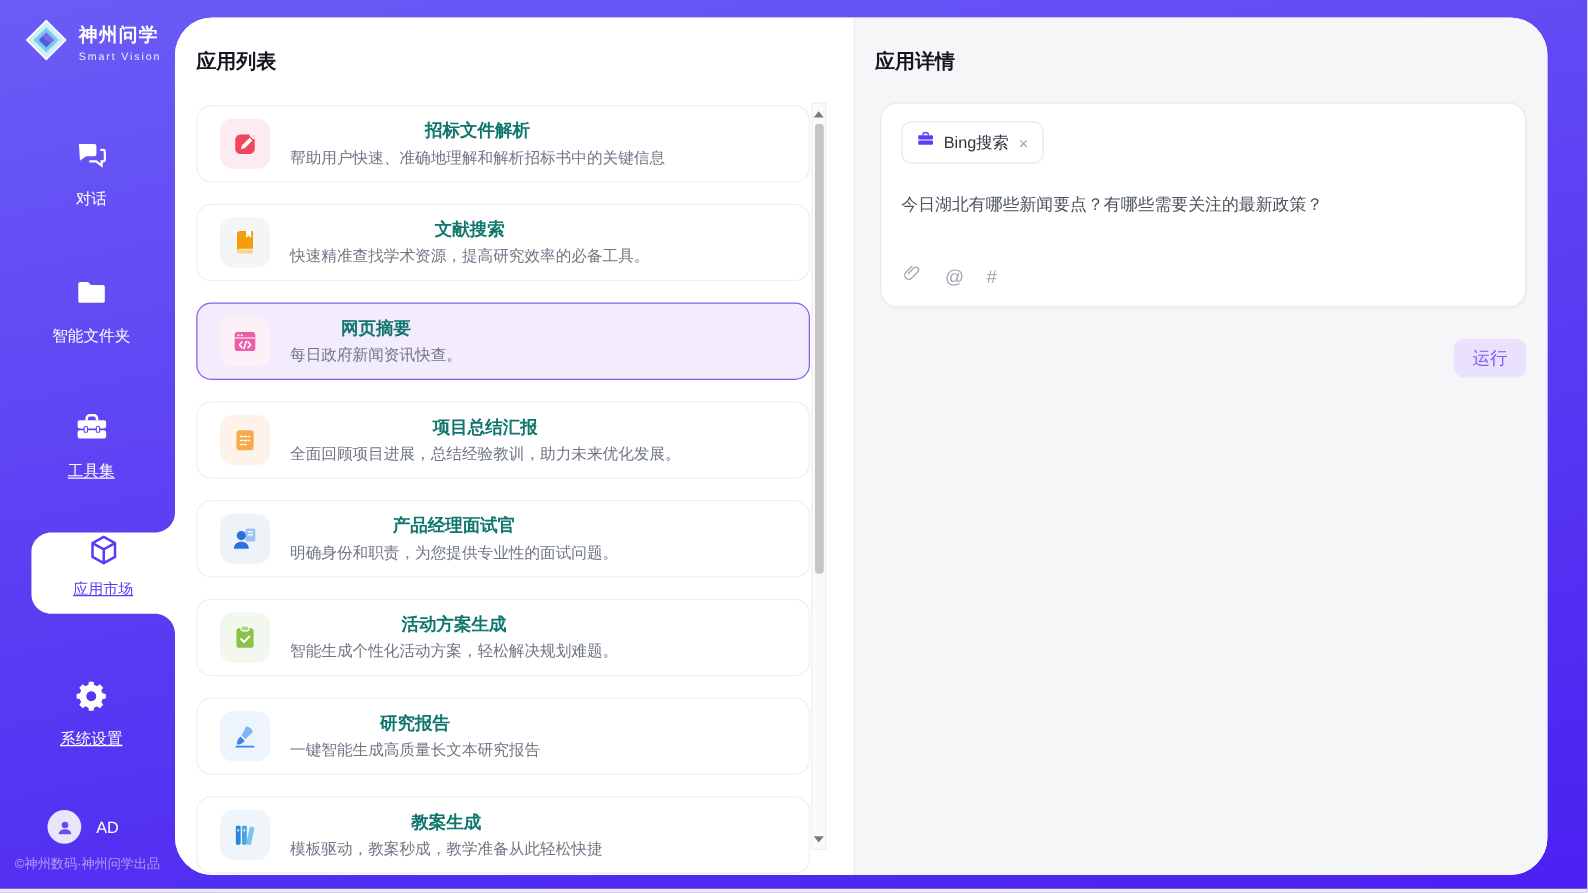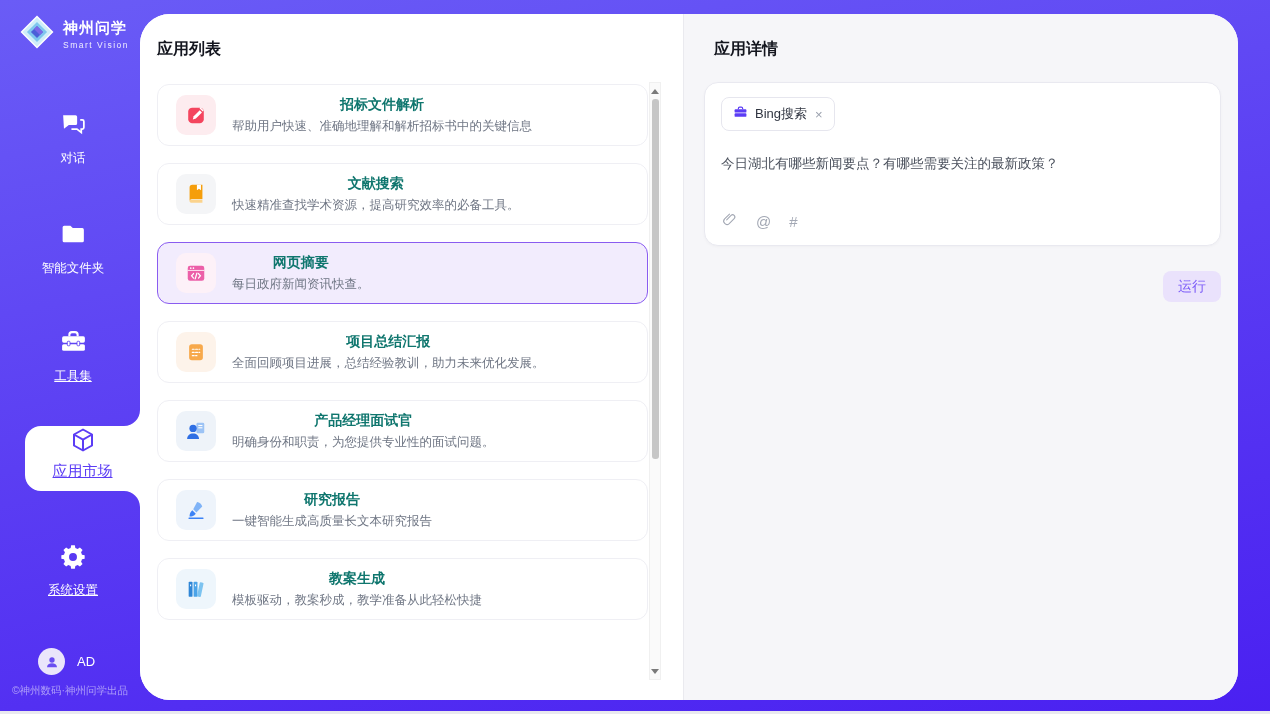--- a/index.html
+++ b/index.html
@@ -14,21 +14,21 @@
   .logo { position:absolute; left:18px; top:13px; display:flex; align-items:center; gap:7px; }
   .logo-text .cn { font-size:15px; font-weight:bold; letter-spacing:1px; }
   .logo-text .en { font-size:8.5px; letter-spacing:1.5px; opacity:.9; margin-top:2px; }
   .nav-item { position:absolute; left:0; width:146px; text-align:center; color:#fff; cursor:pointer; }
   .nav-item .nav-label { display:block; margin-top:7px; font-size:12.5px; }
   .nav-item .u { text-decoration:underline; }
   .nav-chat { top:110px; } .nav-folder { top:220px; } .nav-tools { top:328px; } .nav-settings { top:543px; }
   .active-bubble { position:absolute; left:25px; top:410px; width:115px; height:97px; }
   .active-bubble svg.bubble-bg { position:absolute; left:0; top:0; }
   .active-inner { position:absolute; left:0; top:16px; width:115px; height:65px; text-align:center; color:#5b3cf5; }
-  .active-inner .nav-label { display:block; margin-top:4px; font-size:15px; text-decoration:underline; }
+  .active-inner .nav-label { display:block; margin-top:4px; font-size:12px; text-decoration:underline; }
   .user-row { position:absolute; left:38px; top:648px; display:flex; align-items:center; gap:12px; }
   .avatar { width:27px; height:27px; border-radius:50%; background:#eae5fb; display:flex; align-items:center; justify-content:center; }
   .user-name { font-size:13px; color:#fff; }
   .copyright { position:absolute; left:0; top:684px; width:140px; text-align:center; font-size:10.5px; color:rgba(255,255,255,.5); }
 
   
   .panel { position:absolute; left:140px; top:14px; width:1098px; height:686px; border-radius:30px;
     background:#fff; display:flex; overflow:hidden; }
   .list-col { position:relative; width:543px; background:#fff;text-align:center; }
   .col-title { position:absolute; left:17px; top:25px; font-size:16px; font-weight:bold; color:#14161f; }
@@ -233,20 +233,33 @@
               <circle cx="8.8" cy="9.2" r="4" fill="#2f6fe4"></circle>
               <path d="M2.3 20.8c0-4 3-6.1 6.5-6.1s6.5 2.1 6.5 6.1z" fill="#2f6fe4"></path>
             </svg>
           </span>
           <span>
             <div class="app-name">产品经理面试官</div>
             <div class="app-desc">明确身份和职责，为您提供专业性的面试问题。</div>
           </span>
         </div>
 
+        <div class="app-card">
+          <span class="tile" style="background:#f2f8ee;">
+            <svg width="22" height="22" viewBox="0 0 24 24">
+              <rect x="4.5" y="4" width="15" height="17" rx="2.5" fill="#8bc34a"></rect>
+              <rect x="8.5" y="2" width="7" height="4.2" rx="1.6" fill="#aed581" stroke="#fff" stroke-width="1"></rect>
+              <path d="M8.6 13.4l2.6 2.6 4.6-4.9" stroke="#fff" stroke-width="1.8" fill="none" stroke-linecap="round" stroke-linejoin="round"></path>
+            </svg>
+          </span>
+          <span>
+            <div class="app-name">活动方案生成</div>
+            <div class="app-desc">智能生成个性化活动方案，轻松解决规划难题。</div>
+          </span>
+        </div>
 
         <div class="app-card">
           <span class="tile" style="background:#eef4fb;">
             <svg width="22" height="22" viewBox="0 0 24 24">
               <path d="M13.2 3.2c2.8.6 5 2.3 5.6 5l-6.4 6.4-3.4-3.4z" fill="#7fb3f7"></path>
               <path d="M8 12.2l3.8 3.8-1.6 1.6c-1.4 1.1-3.2 1.6-5.2 1.5-.1-2 .4-3.8 1.5-5.2z" fill="#3b82f6"></path>
               <path d="M4.5 21h15" stroke="#3b82f6" stroke-width="1.6" stroke-linecap="round"></path>
             </svg>
           </span>
           <span>
@@ -278,21 +291,21 @@
             <span class="tri-up"></span>
           </span>
         <span class="sb-thumb"></span>
         <span class="sb-arrow down">
             <span class="tri-down"></span>
           </span>
       </div>
     </div>
 
     <div class="detail-col">
-      <div class="col-title" style="left:30px;text-align:right;">应用详情</div>
+      <div class="col-title" style="left:16px;text-align:right;">应用详情</div>
 
       <div class="input-card">
         <span class="chip">
           <span>
             <svg width="15" height="15" viewBox="0 0 28 28">
               <path d="M10 8V6.5A2.5 2.5 0 0 1 12.5 4h3A2.5 2.5 0 0 1 18 6.5V8" stroke="#5b3cf5" stroke-width="2.2" fill="none"></path>
               <rect x="3" y="8" width="22" height="6.2" rx="1.6" fill="#5b3cf5"></rect>
               <rect x="3" y="15.6" width="22" height="6.4" rx="1.6" fill="#5b3cf5"></rect>
             </svg>
           </span>

